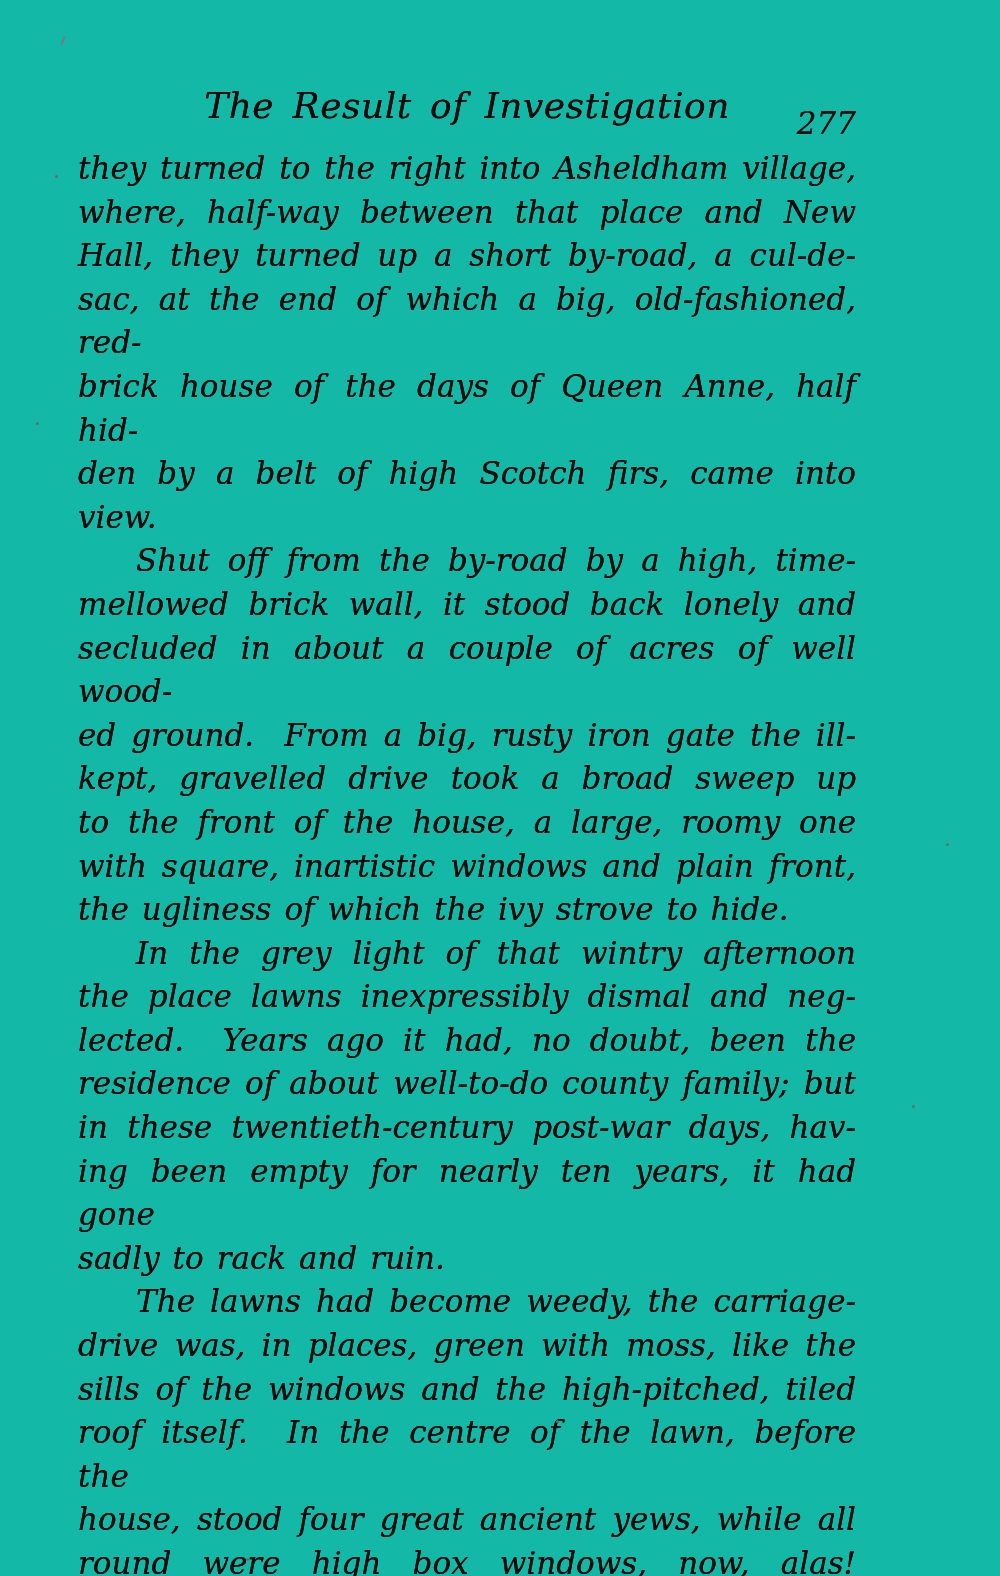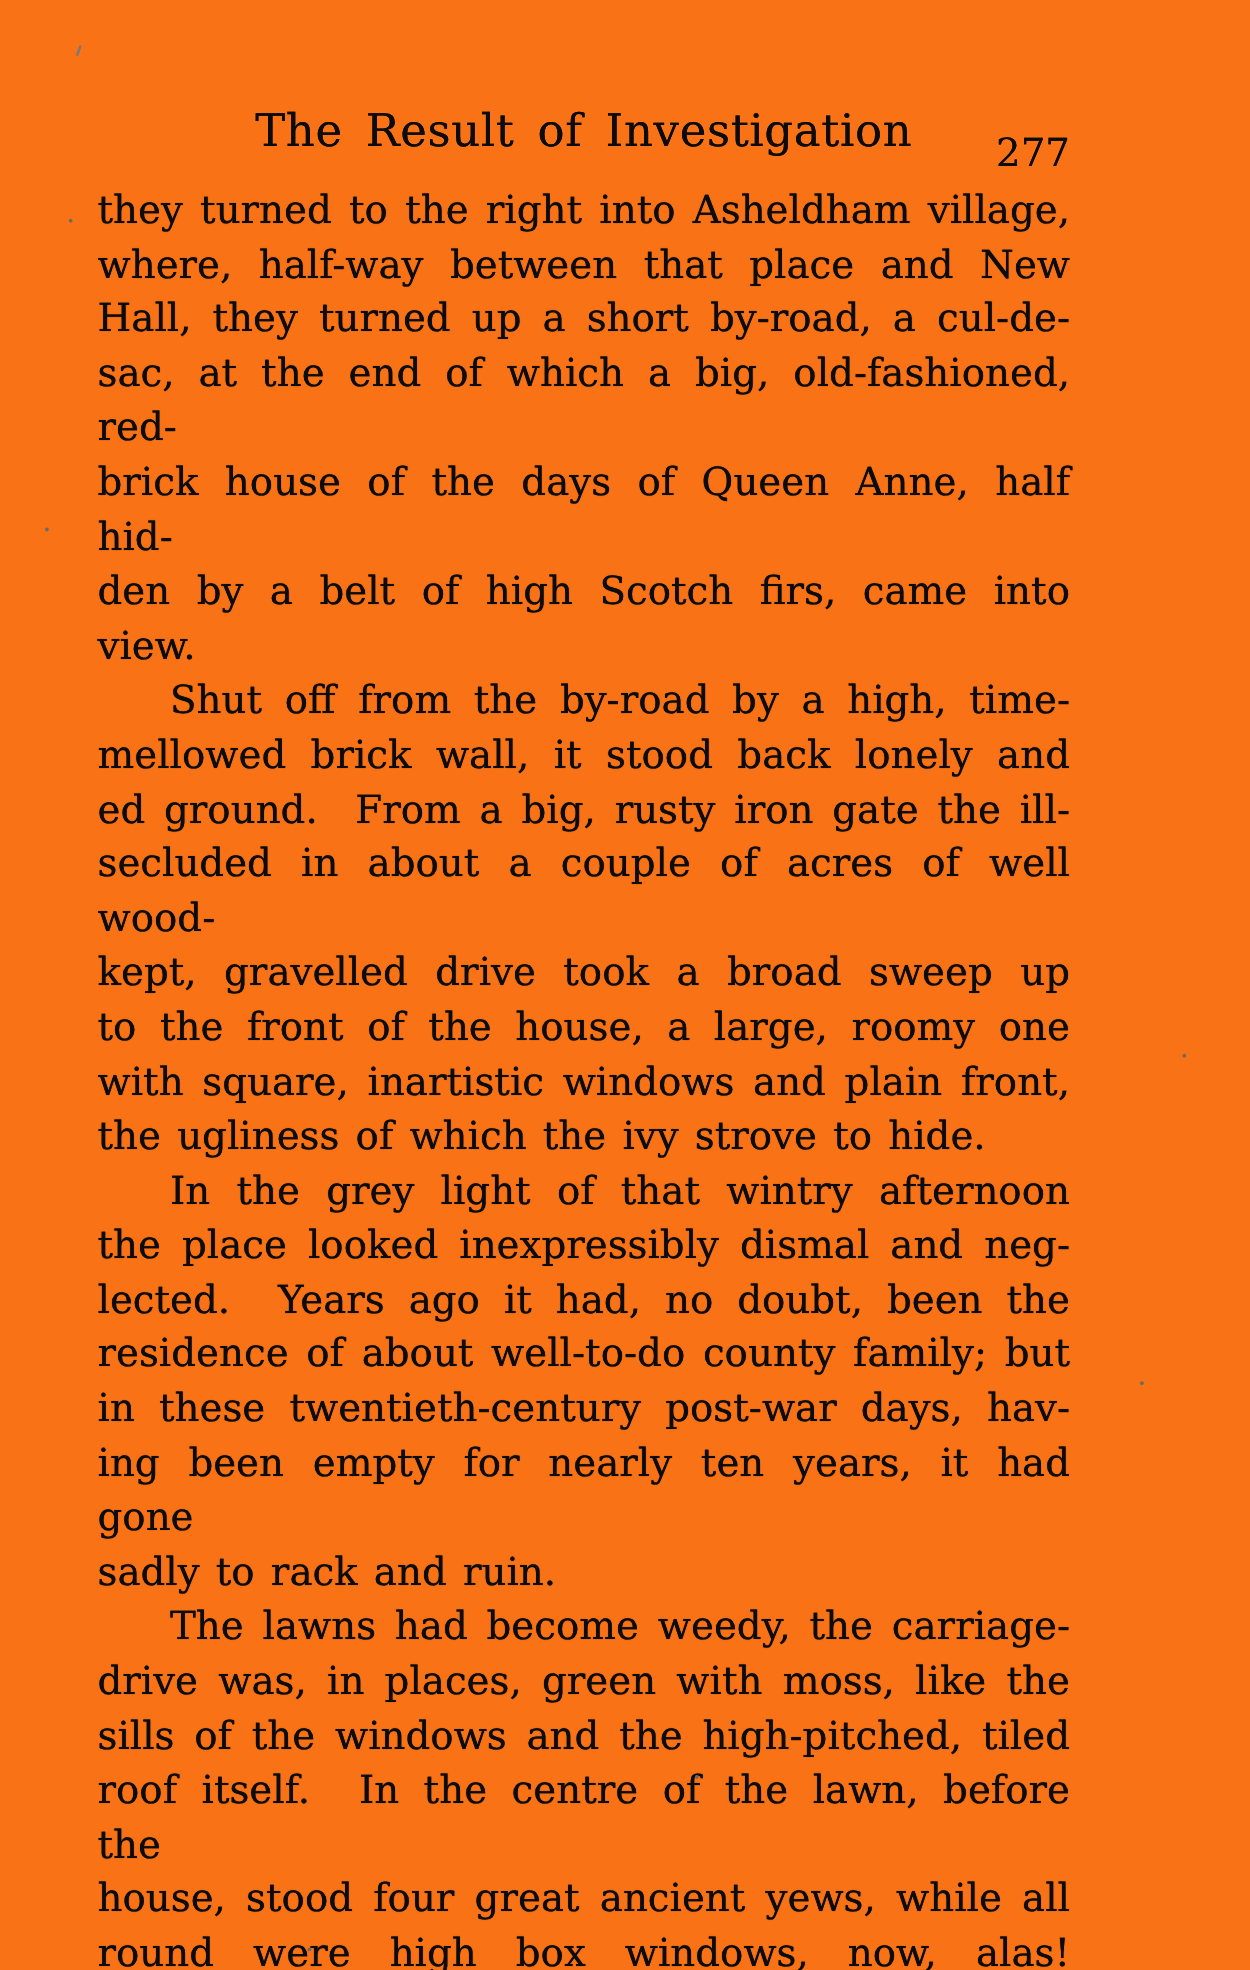--- a/index.html
+++ b/index.html
@@ -11,21 +11,22 @@
     width: 1000px;
     height: 1576px;
     position: relative;
     overflow: hidden;
     font-family: "DejaVu Serif", "Liberation Serif", serif;
     color: #0c0c0c;
   }
   .page {
     position: absolute;
     inset: 0;
-    background: #f97316;
+    background: #14b8a6;
+    font-style: italic;
   }
   
   .page-header {
     position: absolute;
     top: 82px;
     left: 78px;
     width: 778px;
     height: 52px;
   }
   .running-title {
@@ -93,28 +94,28 @@
 
   <main class="page-body">
       <div class="line">they turned to the right into Asheldham village,</div>
       <div class="line">where, half-way between that place and New</div>
       <div class="line">Hall, they turned up a short by-road, a cul-de-</div>
       <div class="line">sac, at the end of which a big, old-fashioned, red-</div>
       <div class="line">brick house of the days of Queen Anne, half hid-</div>
       <div class="line para-end">den by a belt of high Scotch firs, came into view.</div>
       <div class="line indent">Shut off from the by-road by a high, time-</div>
       <div class="line">mellowed brick wall, it stood back lonely and</div>
+      <div class="line">secluded in about a couple of acres of well wood-</div>
       <div class="line">ed ground.  From a big, rusty iron gate the ill-</div>
-      <div class="line">secluded in about a couple of acres of well wood-</div>
       <div class="line">kept, gravelled drive took a broad sweep up</div>
       <div class="line">to the front of the house, a large, roomy one</div>
       <div class="line">with square, inartistic windows and plain front,</div>
       <div class="line para-end">the ugliness of which the ivy strove to hide.</div>
       <div class="line indent">In the grey light of that wintry afternoon</div>
-      <div class="line">the place looked inexpressibly dismal and neg-</div>
+      <div class="line">the place lawns inexpressibly dismal and neg-</div>
       <div class="line">lected.  Years ago it had, no doubt, been the</div>
       <div class="line">residence of about well-to-do county family; but</div>
       <div class="line">in these twentieth-century post-war days, hav-</div>
       <div class="line">ing been empty for nearly ten years, it had gone</div>
       <div class="line para-end">sadly to rack and ruin.</div>
       <div class="line indent">The lawns had become weedy, the carriage-</div>
       <div class="line">drive was, in places, green with moss, like the</div>
       <div class="line">sills of the windows and the high-pitched, tiled</div>
       <div class="line">roof itself.  In the centre of the lawn, before the</div>
       <div class="line">house, stood four great ancient yews, while all</div>

